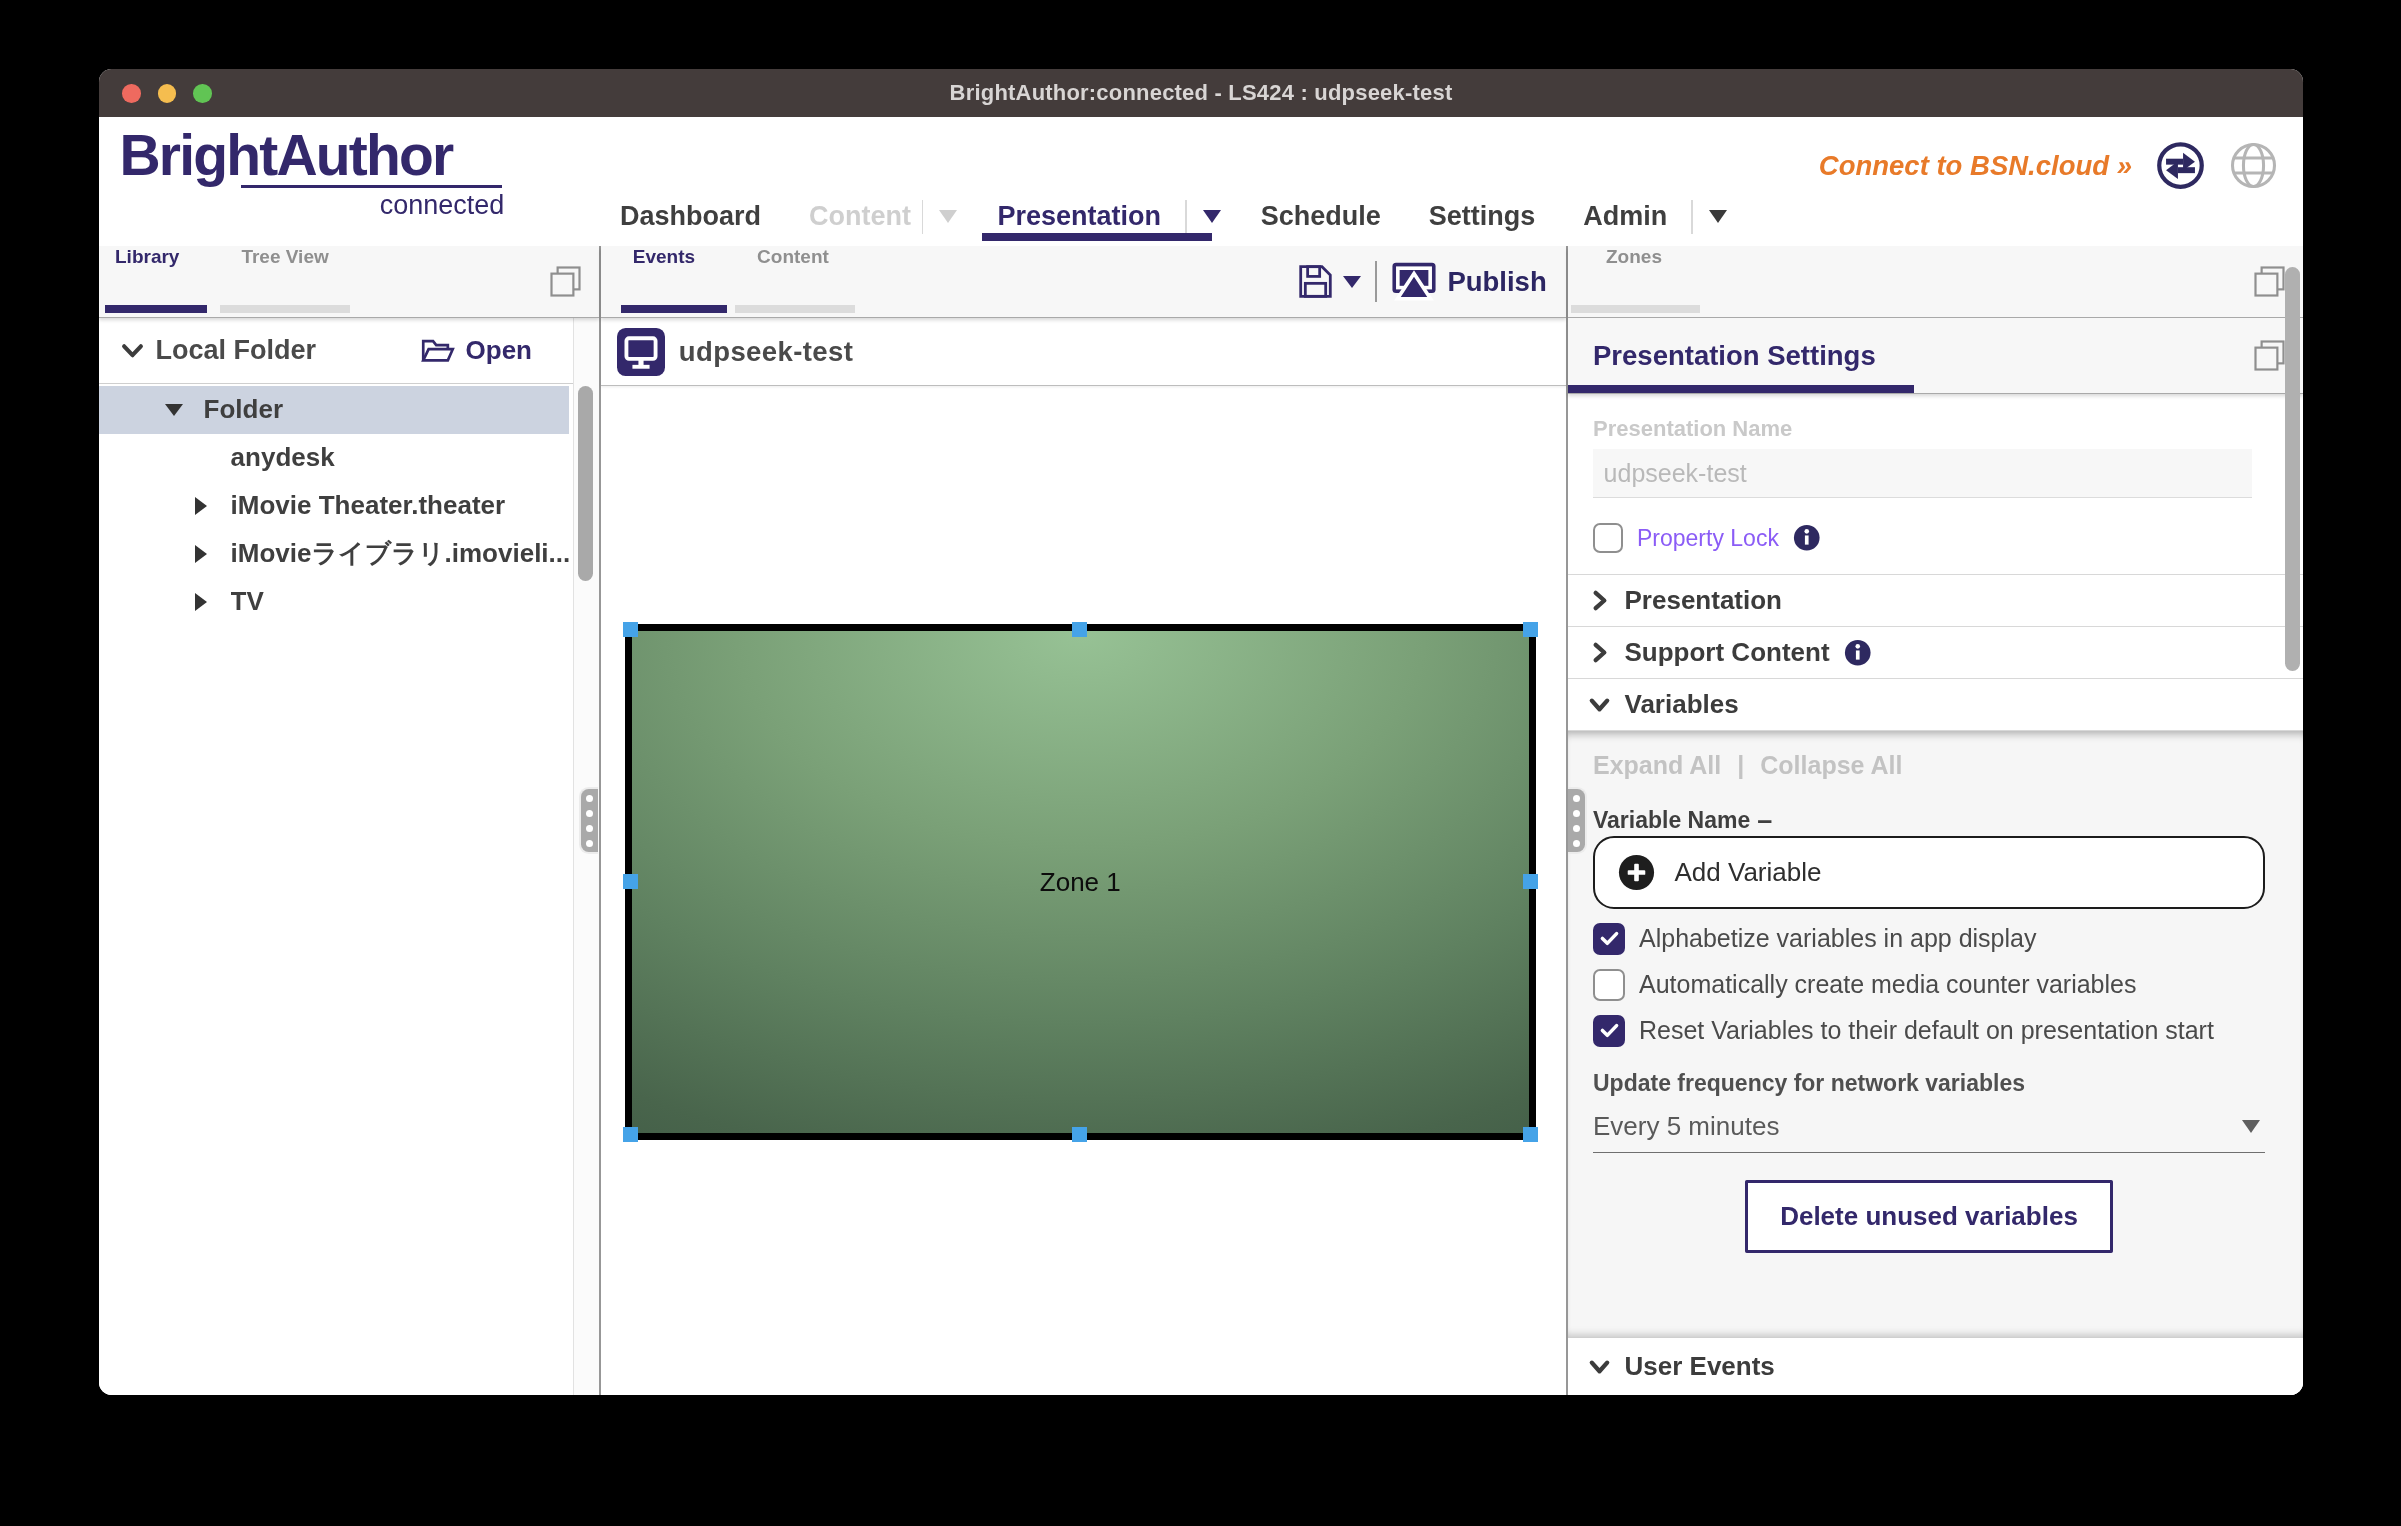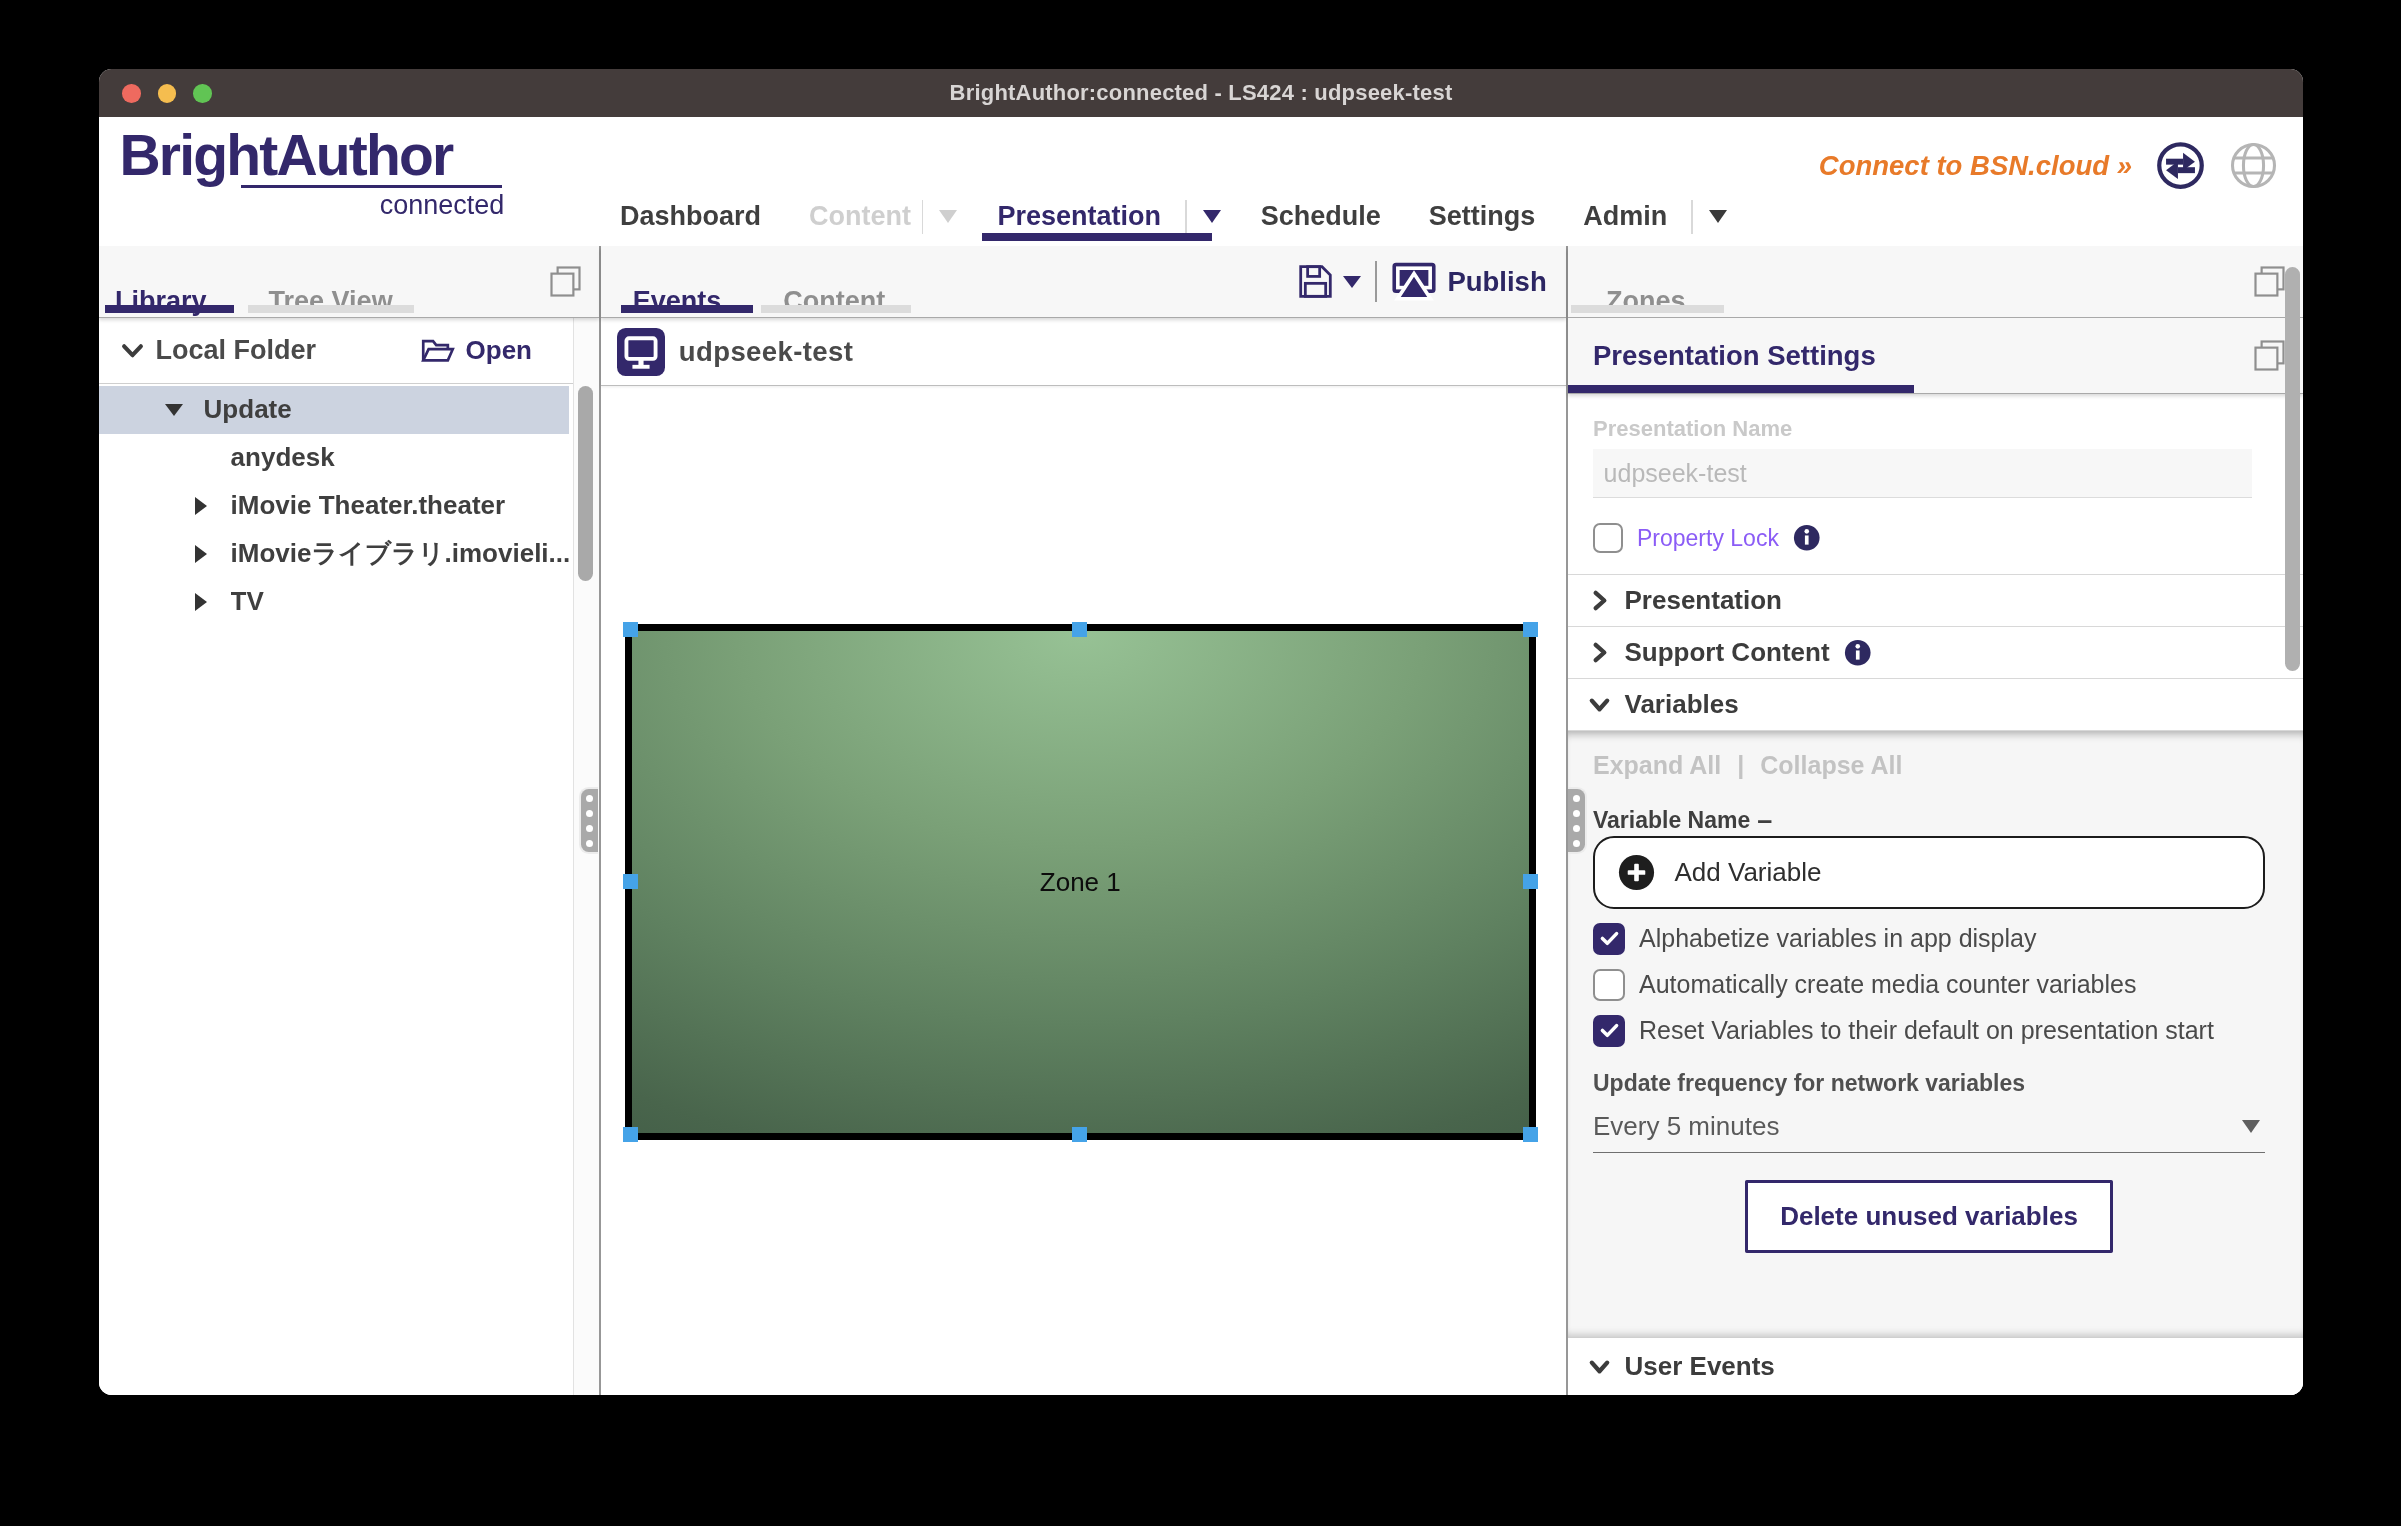--- a/index.html
+++ b/index.html
@@ -34,21 +34,21 @@
   .nav-group .nav-item{color:var(--accent,#33286B);font-weight:700;}
   .nav-group .nav-caret{color:var(--accent,#33286B);}
   .nav-group .active-bar{position:absolute;left:9px;right:25px;bottom:5.3px;height:8px;background:var(--accent,#33286B);}
   .header-right{position:absolute;right:25px;top:23px;display:flex;align-items:center;gap:23px;}
   .connect-link{font-size:27.5px;font-weight:700;font-style:italic;color:var(--orange,#E87A29);white-space:nowrap;}
   
   .main{flex:1;display:flex;position:relative;min-height:0;}
   .vdiv{width:1.8px;background:#979797;flex:0 0 1.8px;}
   .tabbar{height:71px;flex:0 0 71px;background:#f7f7f7;display:flex;align-items:center;
     border-bottom:0.9px solid #a9a9a9;box-shadow:0 2.7px 3.5px rgba(0,0,0,.15);position:relative;z-index:2;}
-  .tab{position:relative;font-size:27px;font-weight:700;height:100%;display:flex;align-items:flex-end;}
+  .tab{position:relative;font-size:19px;font-weight:700;height:100%;display:flex;align-items:flex-start;}
   .tab .bar{position:absolute;bottom:4.4px;height:8px;background:var(--accent,#33286B);}
   .tab.active{color:var(--accent,#33286B);}
   .tab.inactive{color:#8f8f8f;font-weight:600;}
   .tab.inactive .bar{background:#dcdcdc;}
   .spacer{flex:1;}
   .panel-toggle{margin-right:16px;flex:0 0 auto;}
   
   .left-panel{width:500px;flex:0 0 500px;display:flex;flex-direction:column;position:relative;background:#fff;}
   .tab-library{margin-left:16px;} .tab-library .bar{left:-9.8px;right:-27.5px;}
   .tab-treeview{margin-left:62px;} .tab-treeview .bar{left:-21px;right:-21px;}
@@ -221,21 +221,21 @@
               <path d="M8.5 13.5 h27 l-5.5 12.5 H2.5 z"></path>
             </svg>
             <span class="open-label">Open</span>
           </span>
         </div>
         <div class="tree">
           <div class="tree-row selected">
             <span class="tw ind1">
                 <span class="tri-d"></span>
               </span>
-            <span class="lbl-pad">Update</span>
+            <span class="lbl-pad">Folder</span>
           </div>
           <div class="tree-row">
             <span class="tw ind2"></span>
             <span class="lbl-pad">anydesk</span>
           </div>
           <div class="tree-row">
             <span class="tw ind2">
                 <span class="tri-r"></span>
               </span>
             <span class="lbl-pad">iMovie Theater.theater</span>

